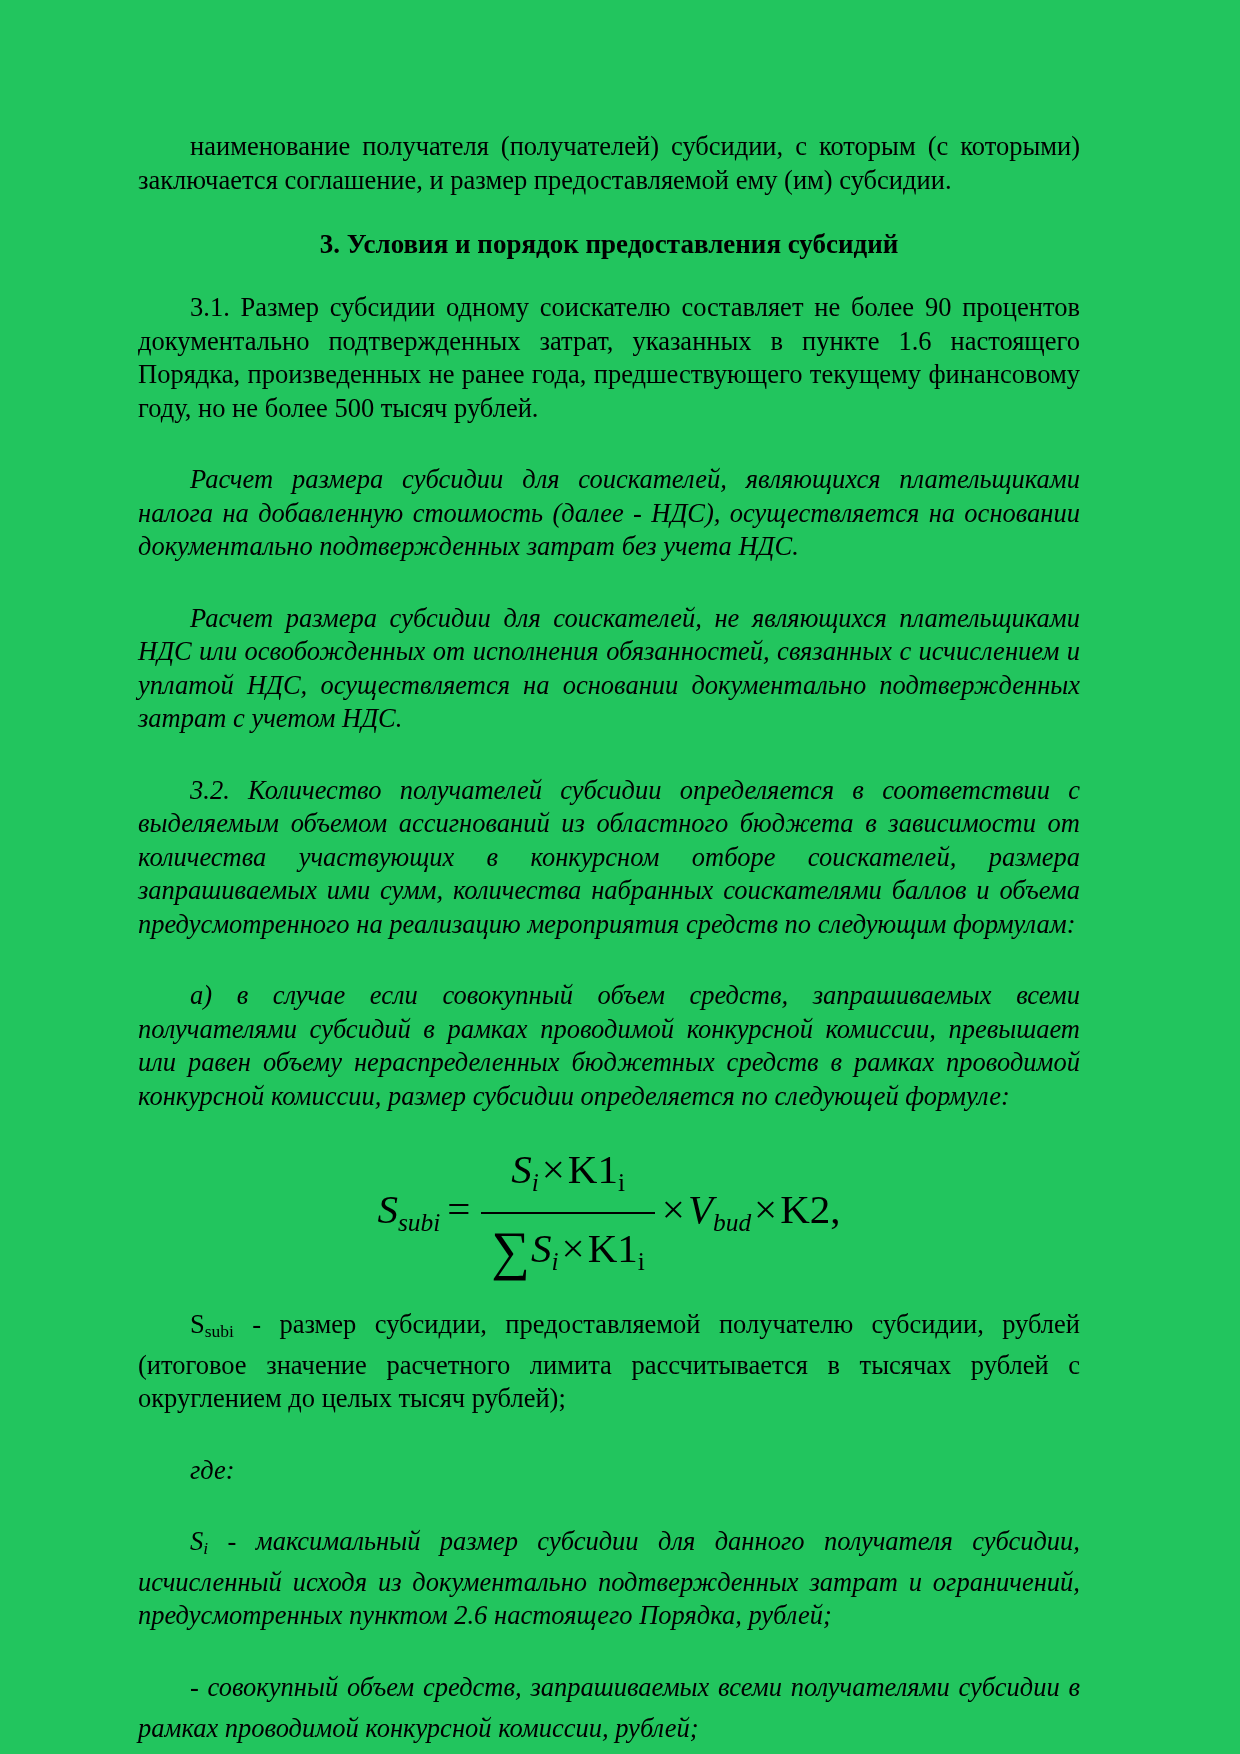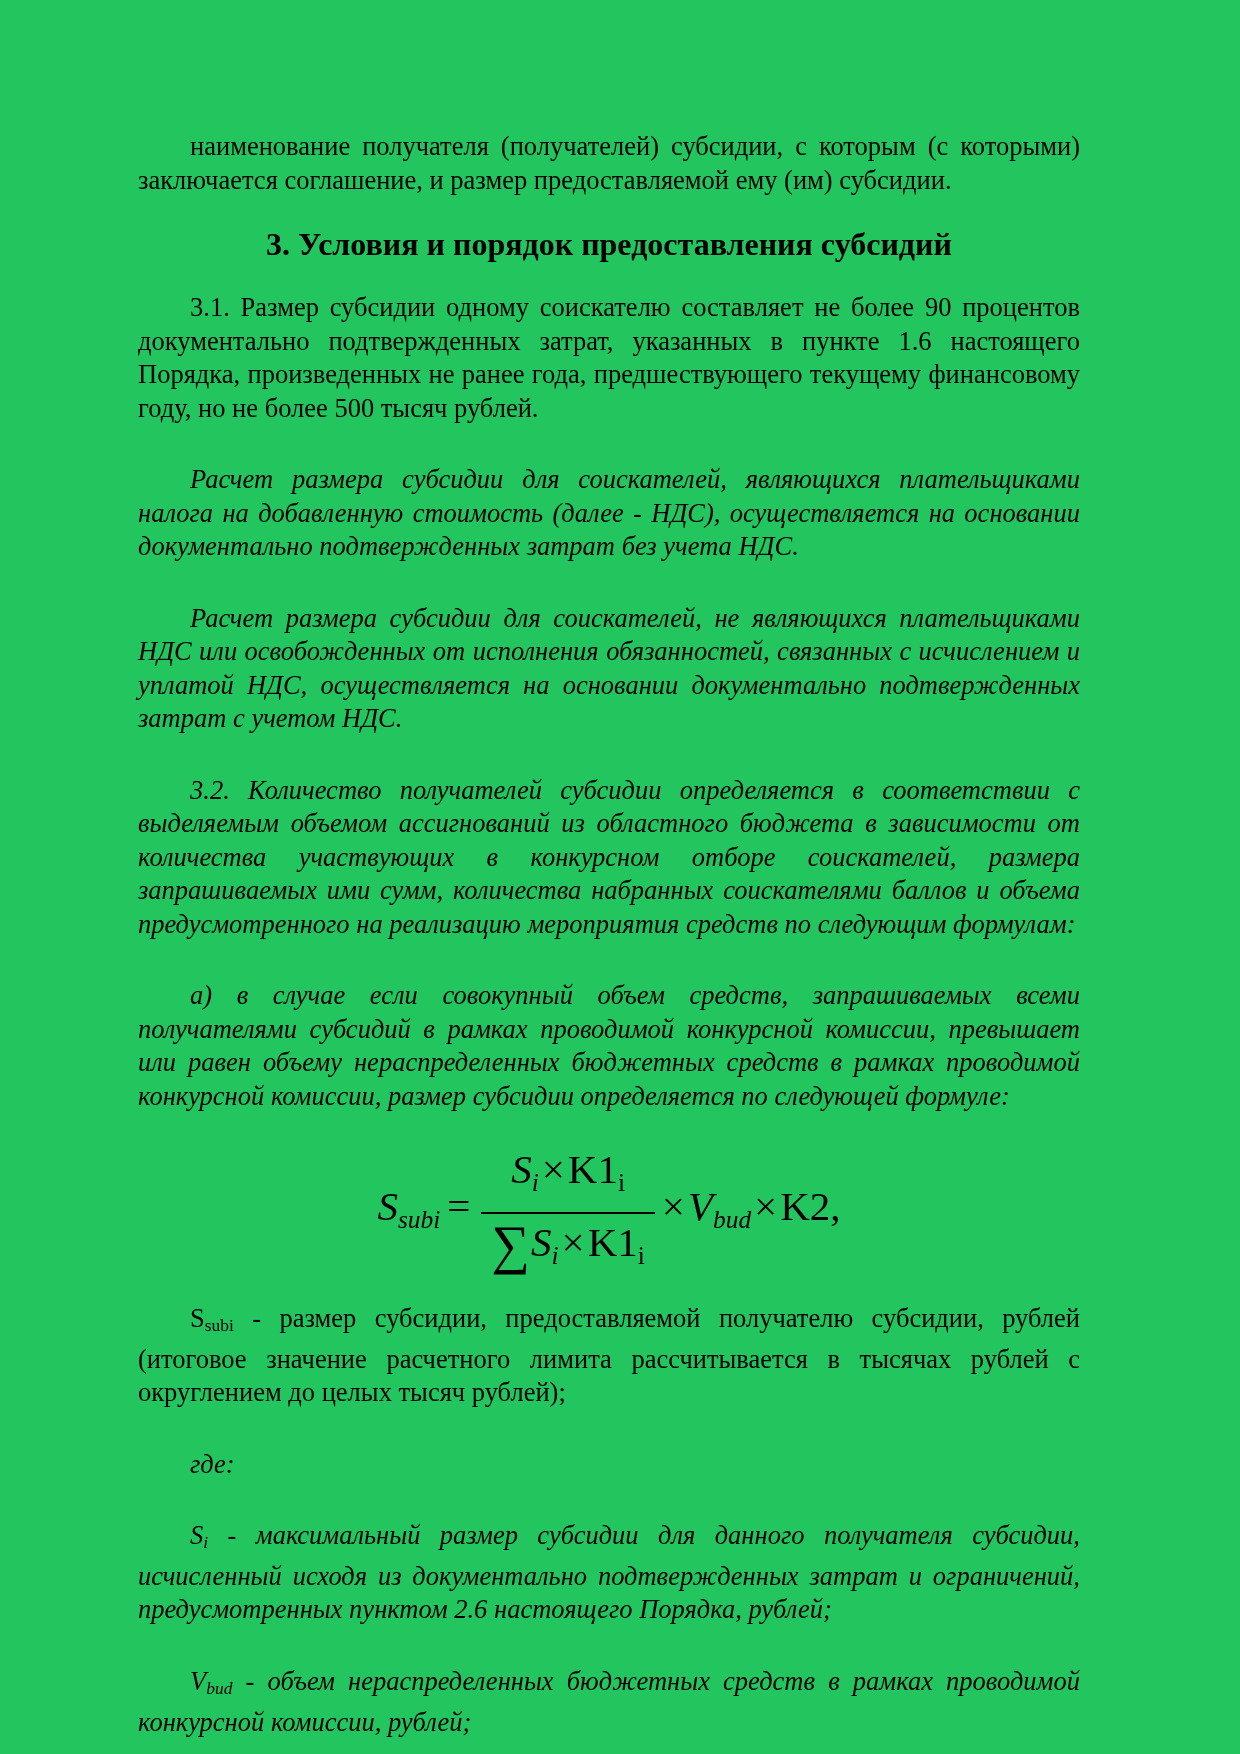--- a/index.html
+++ b/index.html
@@ -29,21 +29,21 @@
     line-height: 33.5px;
     text-align: justify;
     text-indent: 52px;
     hyphens: none;
   }
   p.para + p.para {
     margin-top: 38px;
     font-style: italic;
   }
   h2.section-heading {
-    font-size: 32px;
+    font-size: 27px;
     line-height: 34px;
     font-weight: bold;
     text-align: center;
     margin: 30px 0 30px 0;
   }
   .formula-block {
     margin: 36px 0 30px 0;
     text-align: center;
     font-family: "Liberation Serif", "DejaVu Serif", serif;
   }
@@ -75,21 +75,21 @@
     text-align: center;
     margin: 0 4px;
   }
   .frac .num {
     display: block;
     padding: 0 10px 16px 10px;
     border-bottom: 2px solid #000;
   }
   .frac .den {
     display: block;
-    padding: 4px 10px 0 10px;
+    padding: 10px 10px 0 10px;
   }
   .sigma {
     font-size: 1.32em;
     font-style: normal;
     vertical-align: -0.13em;
     margin-right: 1px;
   }
   .times {
     font-style: normal;
     margin: 0 3px;
@@ -129,17 +129,18 @@
       </span>
     </div>
 
     <p class="para"><span>S</span><span class="txt-sub">subi</span><span> - размер субсидии, предоставляемой получателю субсидии, рублей (итоговое значение расчетного лимита рассчитывается в тысячах рублей с округлением до целых тысяч рублей);</span></p>
 
     <p class="para">где:</p>
 
     <p class="para"><span>S</span><span class="txt-sub">i</span><span> - максимальный размер субсидии для данного получателя субсидии, исчисленный исходя из документально подтвержденных затрат и ограничений, предусмотренных пунктом 2.6 настоящего Порядка, рублей;</span></p>
 
 
+    <p class="para"><span></span><span class="txt-sub"></span><span>- совокупный объем средств, запрашиваемых всеми получателями субсидии в рамках проводимой конкурсной комиссии, рублей;</span></p>
 
     <p class="para"><span>V</span><span class="txt-sub">bud</span><span> - объем нераспределенных бюджетных средств в рамках проводимой конкурсной комиссии, рублей;</span></p>
 
   </div>
 </div>
 
 </body></html>

